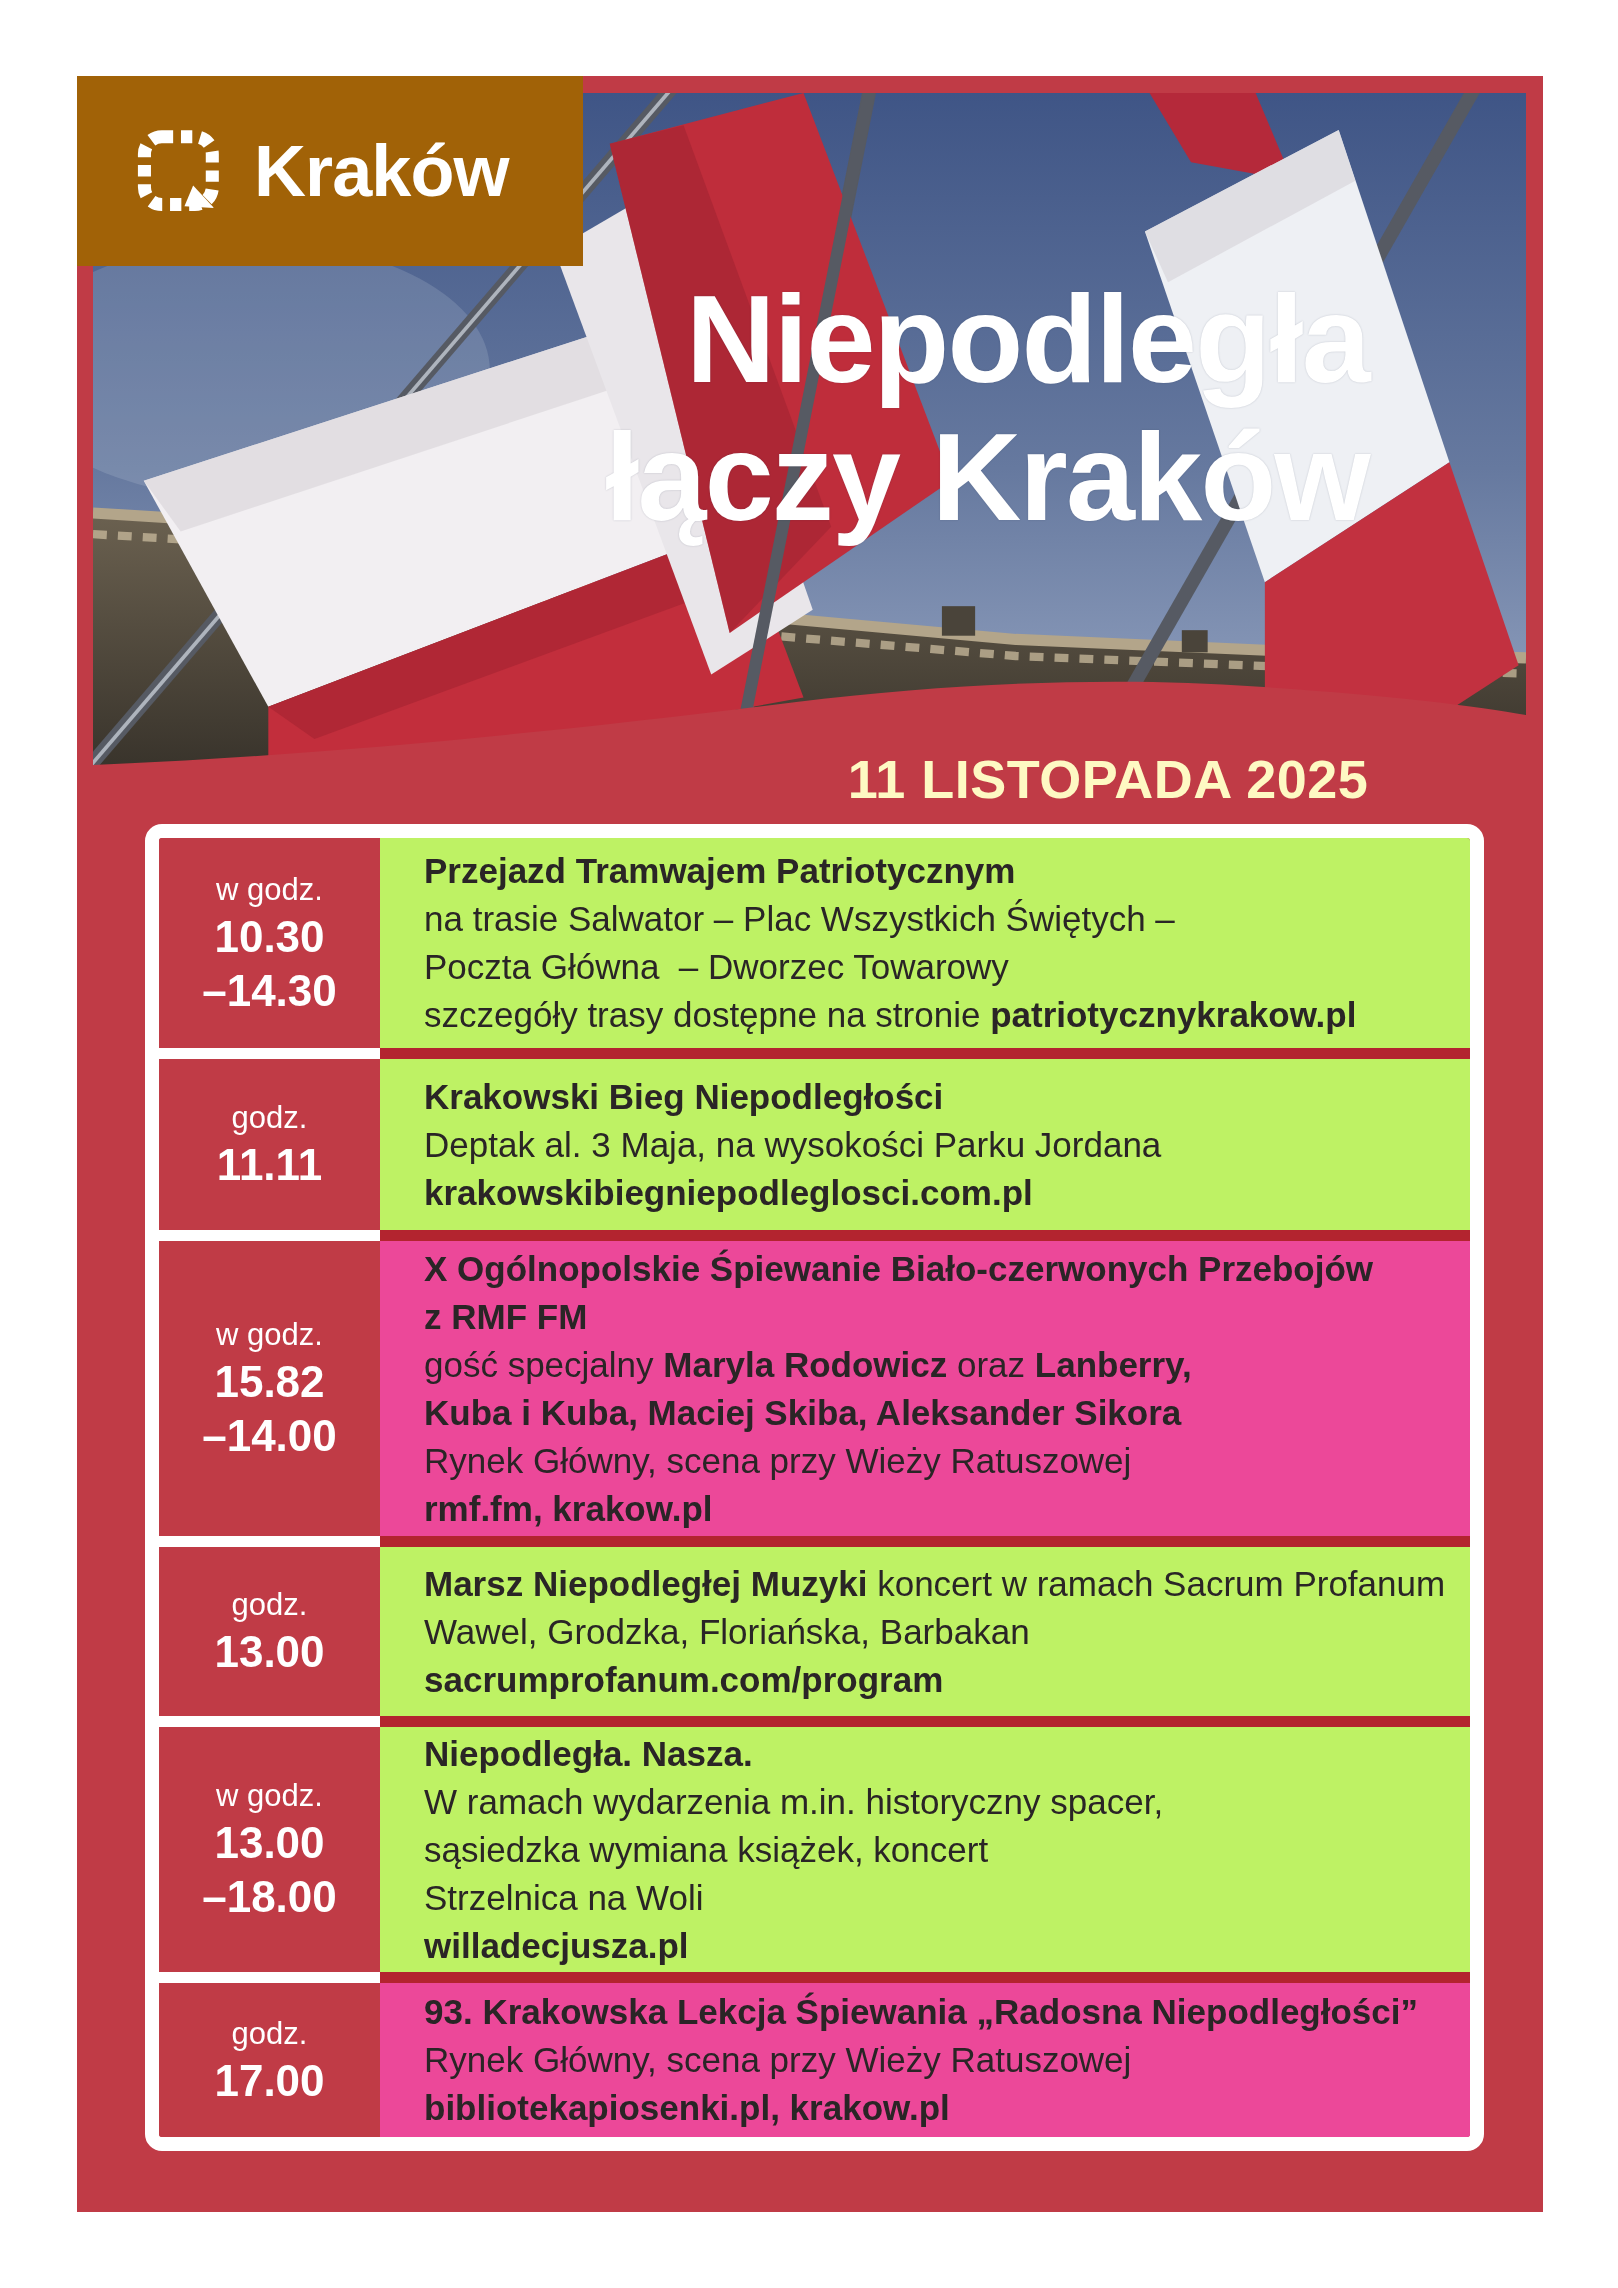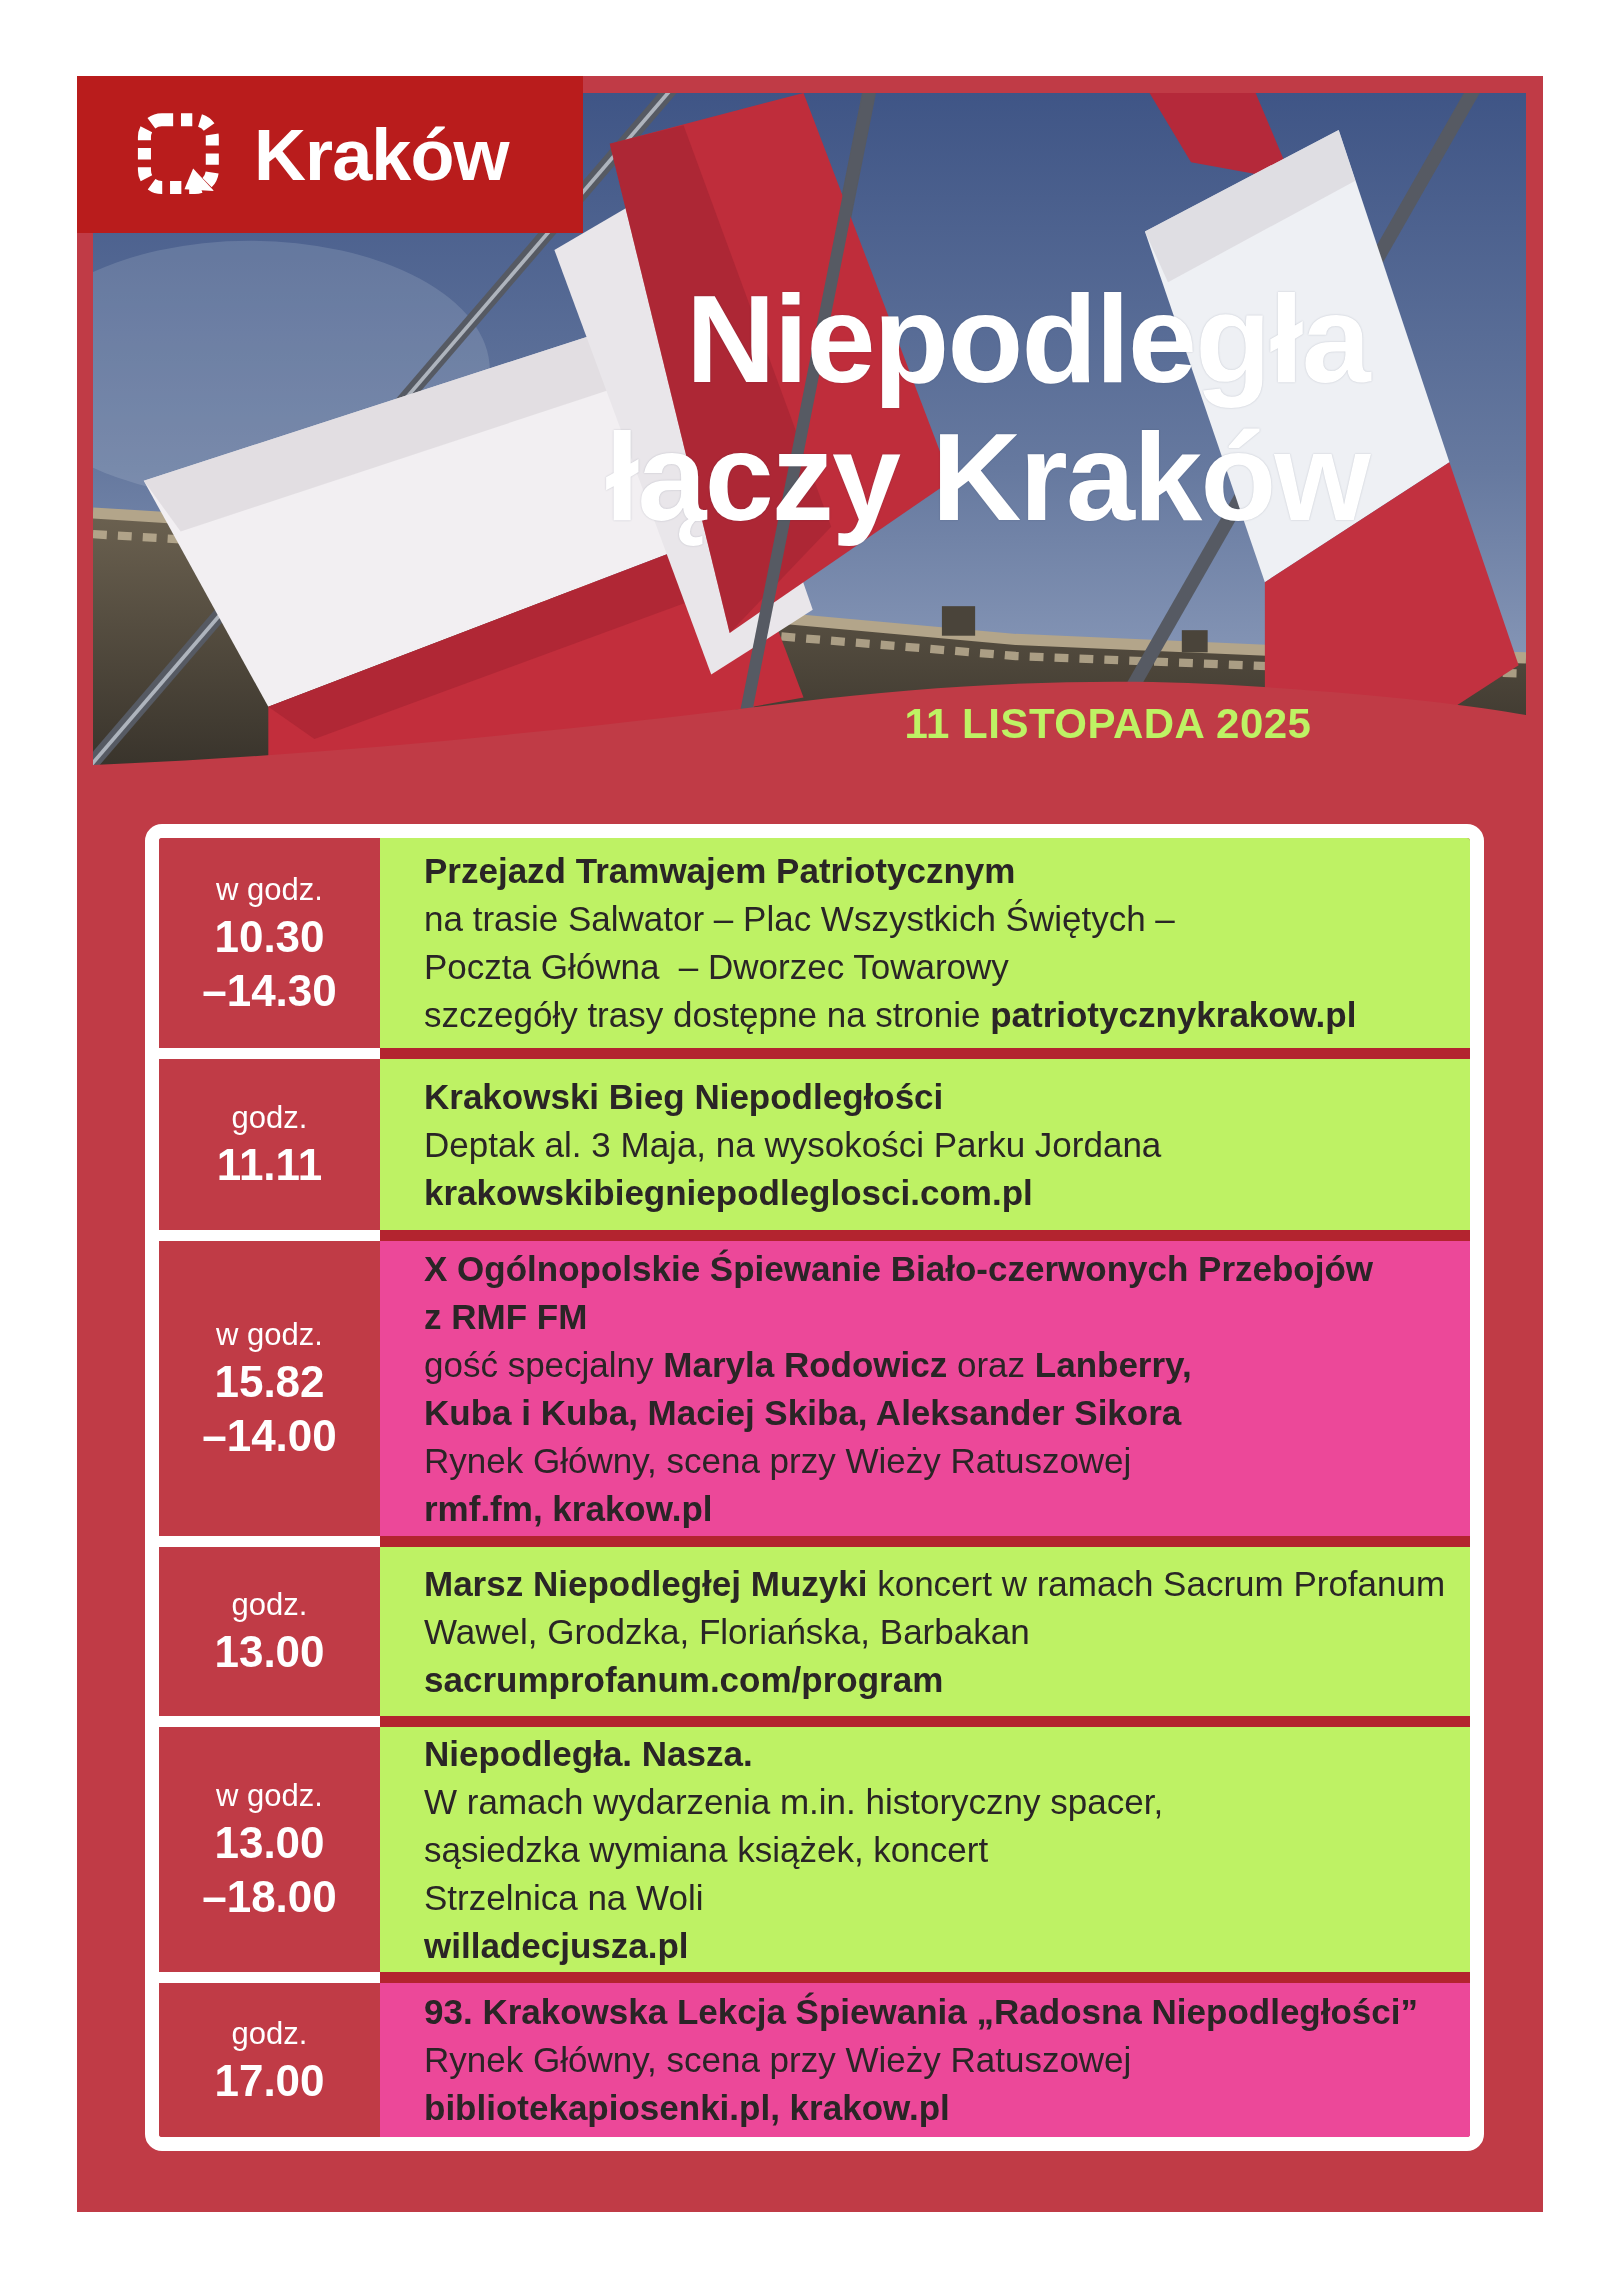--- a/index.html
+++ b/index.html
@@ -12,38 +12,38 @@
     position:absolute;left:77px;top:76px;width:1466px;height:2136px;
     background:#c03b46;overflow:hidden;
   }
   
   .photo{
     position:absolute;left:15.7px;top:16.6px;width:1433px;height:683px;
   }
   .photo svg{display:block;width:100%;height:100%;}
   
   .logo-block{
-    position:absolute;left:0;top:0;width:506px;height:157px;
-    background:#b91c1c;display:flex;align-items:center;
+    position:absolute;left:0;top:0;width:506px;height:190px;
+    background:#a16207;display:flex;align-items:center;
   }
   .logo-icon{width:87px;height:87px;margin-left:57px;flex:0 0 auto;}
   .logo-word{
     color:#ffffff;font-weight:700;font-size:72px;margin-left:33px;
     letter-spacing:-0.9px;
   }
   
   .title{
     position:absolute;right:174px;top:194px;text-align:right;
     color:#ffffff;font-weight:700;font-size:124px;line-height:138px;
     letter-spacing:-1.8px;text-shadow:0 0 1.8px rgba(40,50,80,.25);
   }
   
   .date-banner{
-    position:absolute;left:708px;top:624px;width:646px;text-align:center;
-    color:#bef264;font-weight:700;font-size:42px;letter-spacing:0.5px;
+    position:absolute;left:708px;top:672px;width:646px;text-align:center;
+    color:#fef9c3;font-weight:700;font-size:54px;letter-spacing:0.5px;
   }
   
   .panel{
     position:absolute;left:68px;top:748px;width:1311px;height:1299px;
     border:14px solid #ffffff;border-radius:17px;overflow:hidden;
     display:flex;flex-direction:column;background:#c03b46;
   }
   .row{display:flex;flex:0 0 auto;}
   .time-cell{
     width:221px;flex:0 0 auto;background:#c03b46;color:#ffffff;

